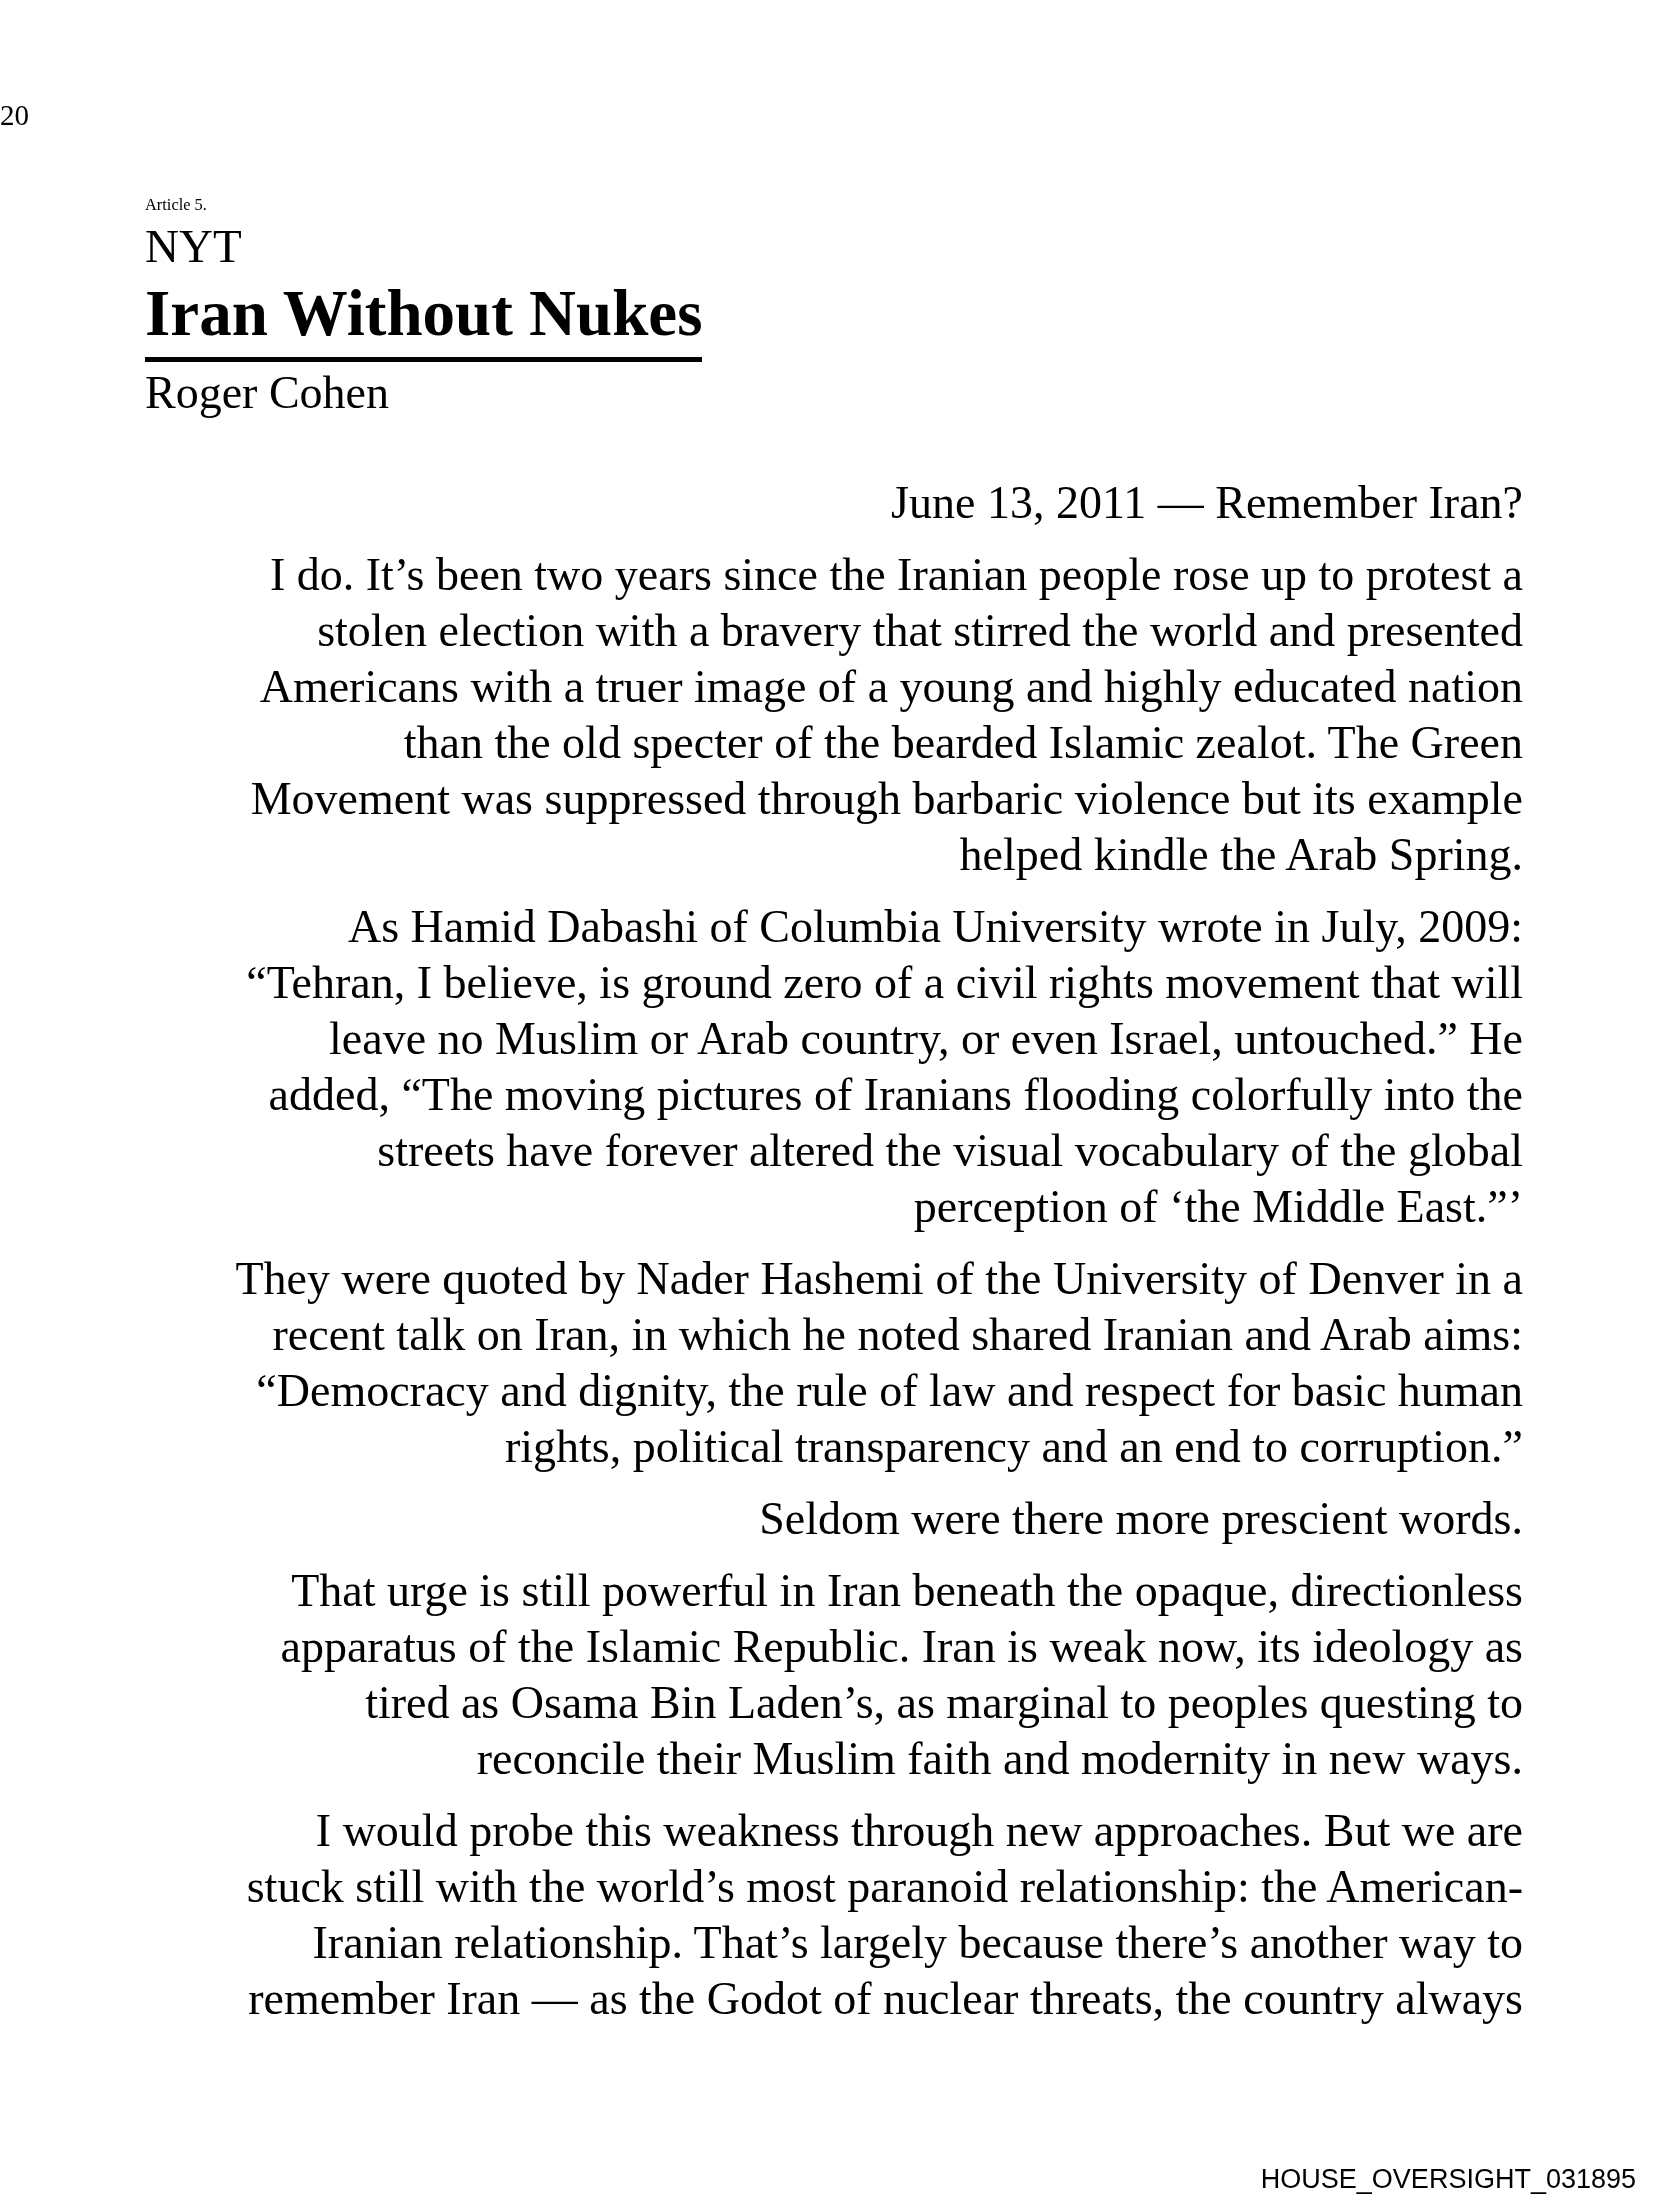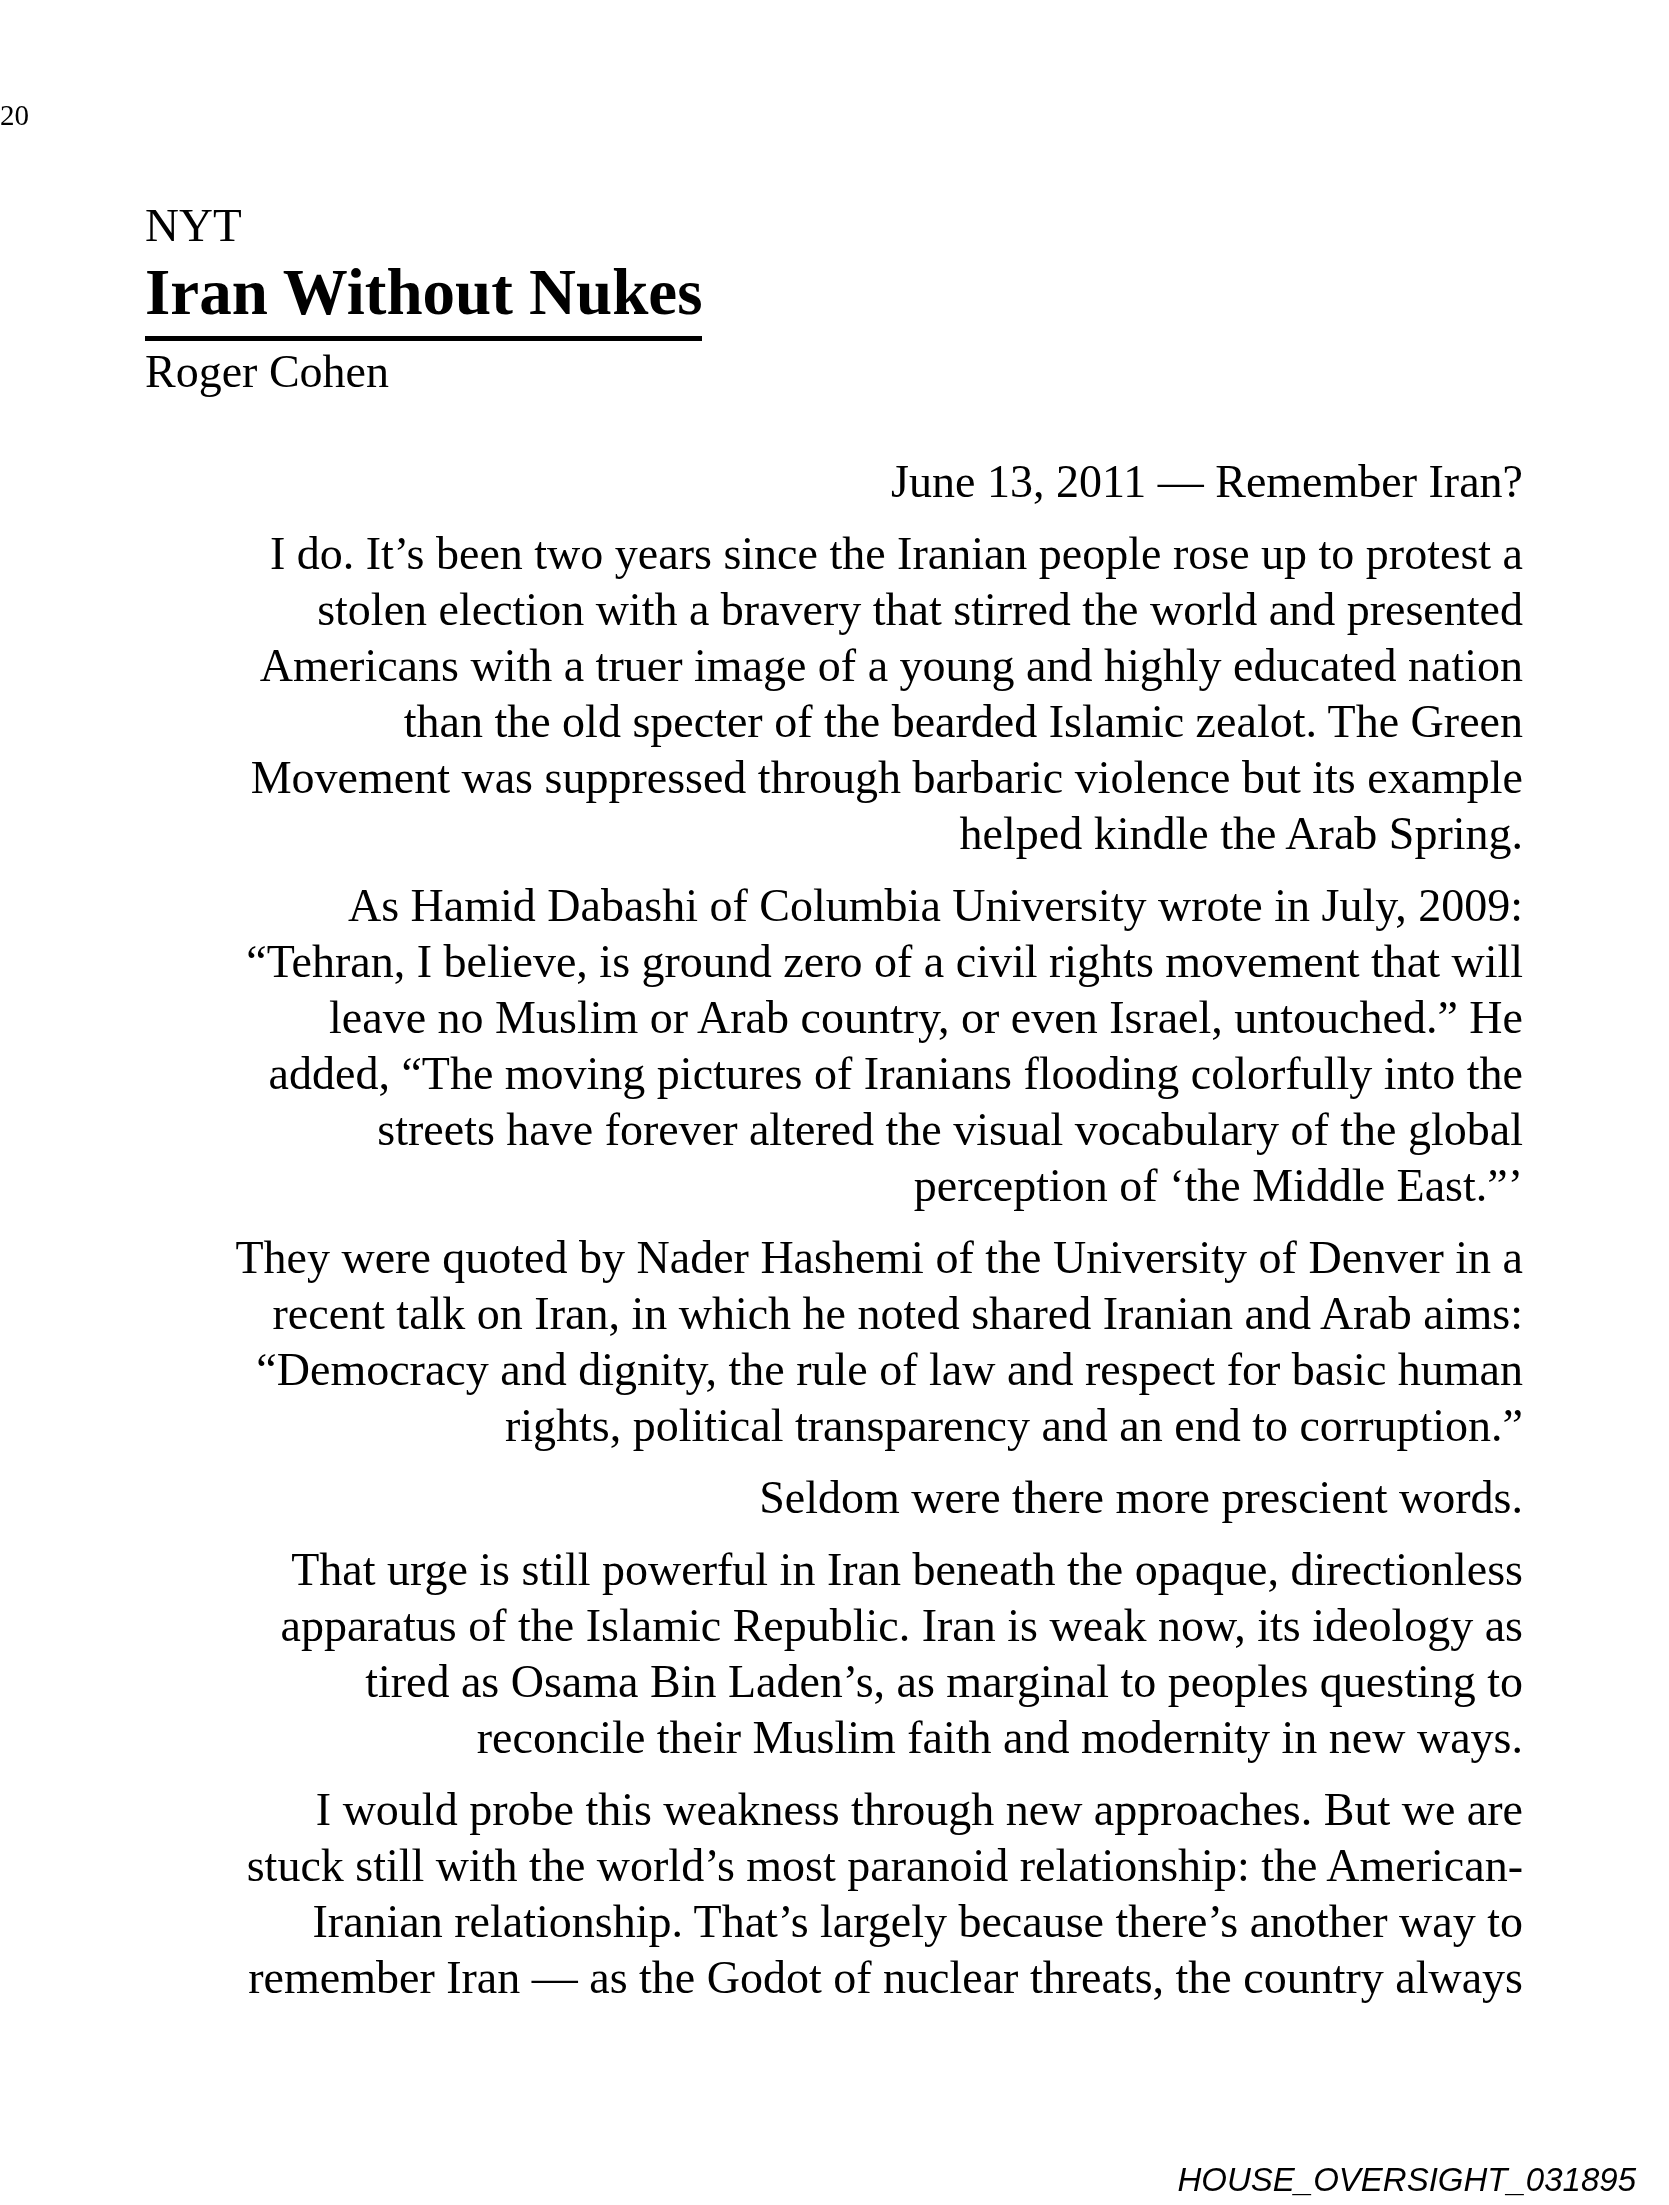--- a/index.html
+++ b/index.html
@@ -9,28 +9,29 @@
                  font-size: 29px; line-height: 37px; }
   .content { position: absolute; left: 145px; top: 194px; width: 1394px; }
   .article-label { font-size: 16.4px; line-height: 21px; }
   .source { font-size: 47px; line-height: 56px; margin-top: 2.6px; }
   .title { font-size: 65px; line-height: 72px; font-weight: bold; display: inline-block;
            border-bottom: 5.9px solid #000; padding-bottom: 8px; margin-top: 3.9px; }
   .author { font-size: 46px; line-height: 55px; margin-top: 2.6px; font-family: Liberation Serif, serif; }
   .body { margin-top: 55px; }
   .body p { margin: 16px; font-size: 46px; line-height: 56px; white-space: pre-line; text-align: right; }
   .footer { position: absolute; right: 33px; top: 2163px; font-family: "Liberation Sans", "DejaVu Sans", sans-serif;
-            font-size: 33px; line-height: 33px; font-style: italic; }
+            font-size: 27px; line-height: 33px; }
 </style>
 </head>
 <body>
 
 <div class="page-number">20</div>
 
 <div class="content">
+  <div class="article-label">Article 5.</div>
   <div class="source">NYT</div>
   <div class="title">Iran Without Nukes</div>
   <div class="author">Roger Cohen</div>
 
   <div class="body">
     <p>June 13, 2011 — Remember Iran?</p>
     <p>I do. It’s been two years since the Iranian people rose up to protest a
 stolen election with a bravery that stirred the world and presented
 Americans with a truer image of a young and highly educated nation
 than the old specter of the bearded Islamic zealot. The Green

